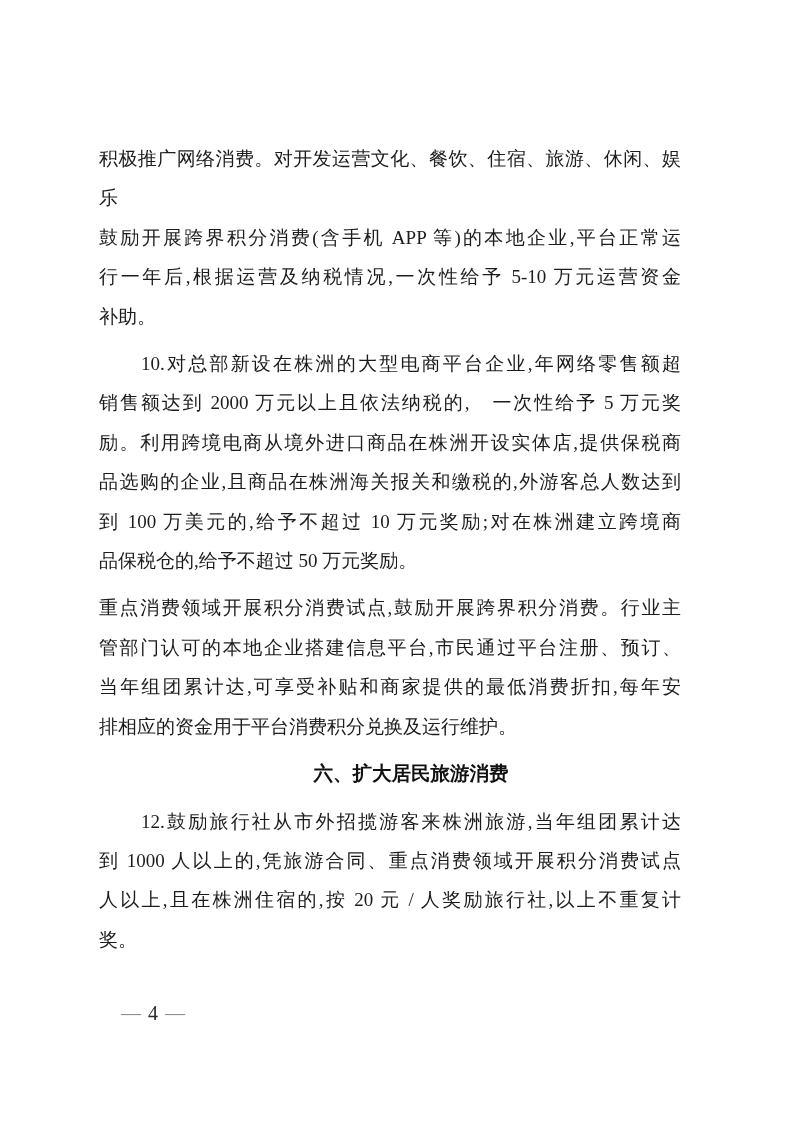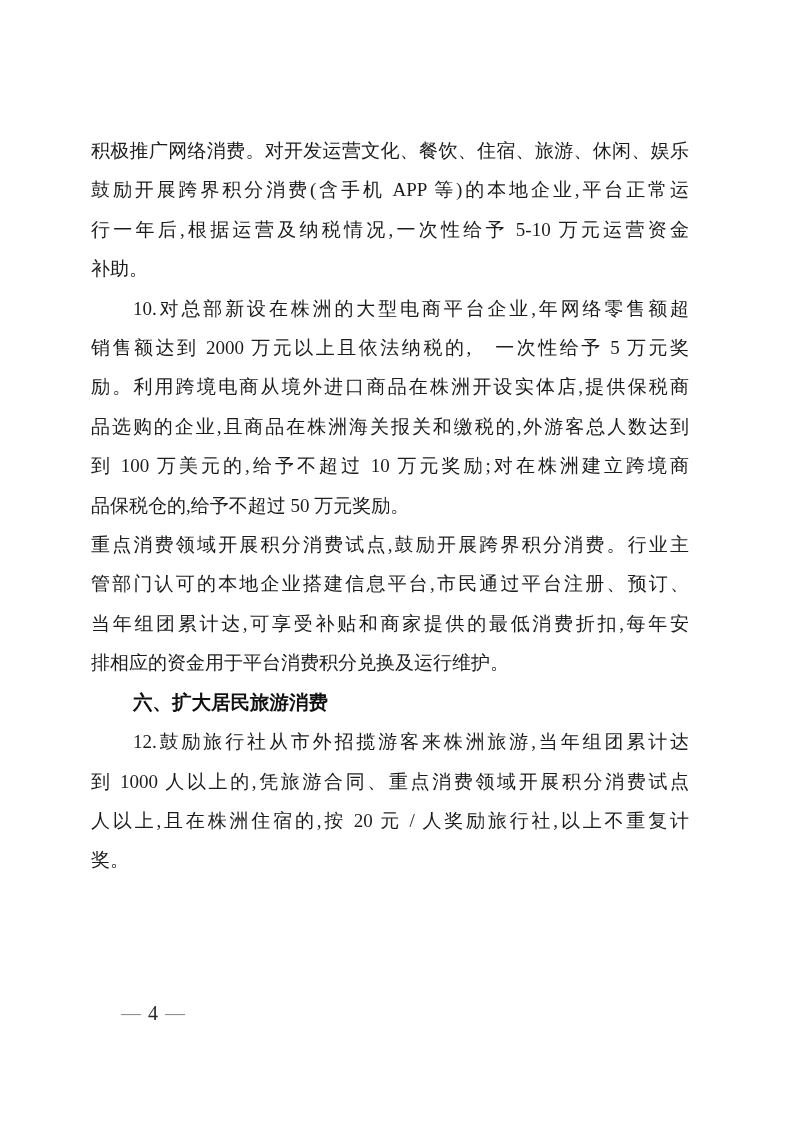--- a/index.html
+++ b/index.html
@@ -22,40 +22,40 @@
   }
   .body-text {
     position: absolute;
     left: 91px;
     top: 131px;
     width: 598px;
     font-size: 19px;
     line-height: 39.4px;
   }
   .para {
-    margin: 0;
+    margin: 8px;
     padding: 0;
   }
   .ln {
     text-align: justify;
   }
   .j {
     text-align-last: justify;
   }
   .ind {
     padding-left: 42px;
   }
   .heading {
     margin: 0;
     padding-left: 42px;
     font-family: "Liberation Sans", "DejaVu Sans", sans-serif;
     font-weight: 700;
     font-size: 19.5px;
     line-height: 39.4px;
-    text-align: left;
+    text-align: center;
     color: #111111;
   }
   .page-footer {
     position: absolute;
     left: 121px;
     top: 1001px;
     font-size: 20px;
     line-height: 24px;
     white-space: nowrap;
   }

